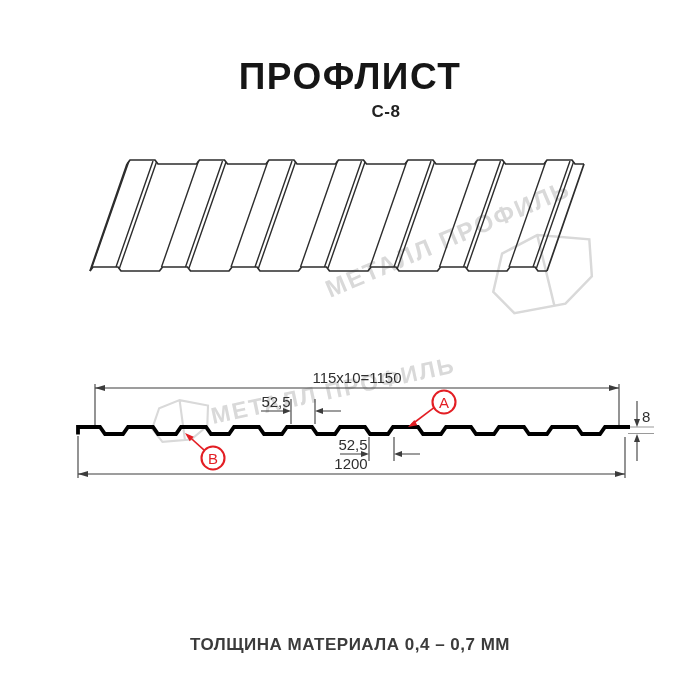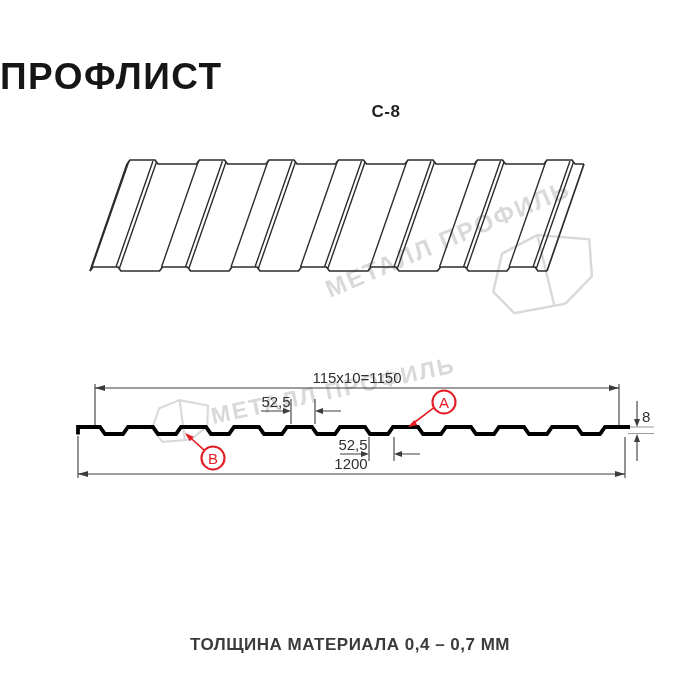--- a/index.html
+++ b/index.html
@@ -1,19 +1,19 @@
 <!DOCTYPE html>
 <html><head>
 <meta charset="utf-8">
 <style>
   html,body{margin:0;padding:0;background:#ffffff;}
   body{width:700px;height:700px;position:relative;overflow:hidden;
        font-family:"Liberation Sans",sans-serif;}
   .abs{position:absolute;}
-  .title{top:56px;left:0;width:700px;
+  .title{top:56px;left:0;width:700px;text-align:center;
          font-size:37px;font-weight:700;letter-spacing:1.5px;color:#161616;}
   .subtitle{top:102px;left:0;width:700px;text-align:center;
             font-size:17px;font-weight:700;letter-spacing:.5px;color:#222;padding-left:36px;}
   .caption{top:611px;left:0;width:700px;text-align:center;
            font-size:17px;font-weight:600;letter-spacing:.5px;color:#3b3b3b;margin-top:24px;}
   svg{position:absolute;overflow:visible;}
   text.dim{font-family:"Liberation Sans",sans-serif;font-size:15px;fill:#2f2f2f;}
   text.marker{font-family:"Liberation Sans",sans-serif;font-size:15px;fill:#e31e24;}
   text.wm{font-family:"Liberation Sans",sans-serif;font-weight:700;fill:#d9d9d9;}
   .stroke-dim{stroke:#3c3c3c;stroke-width:1.1;fill:none;}

